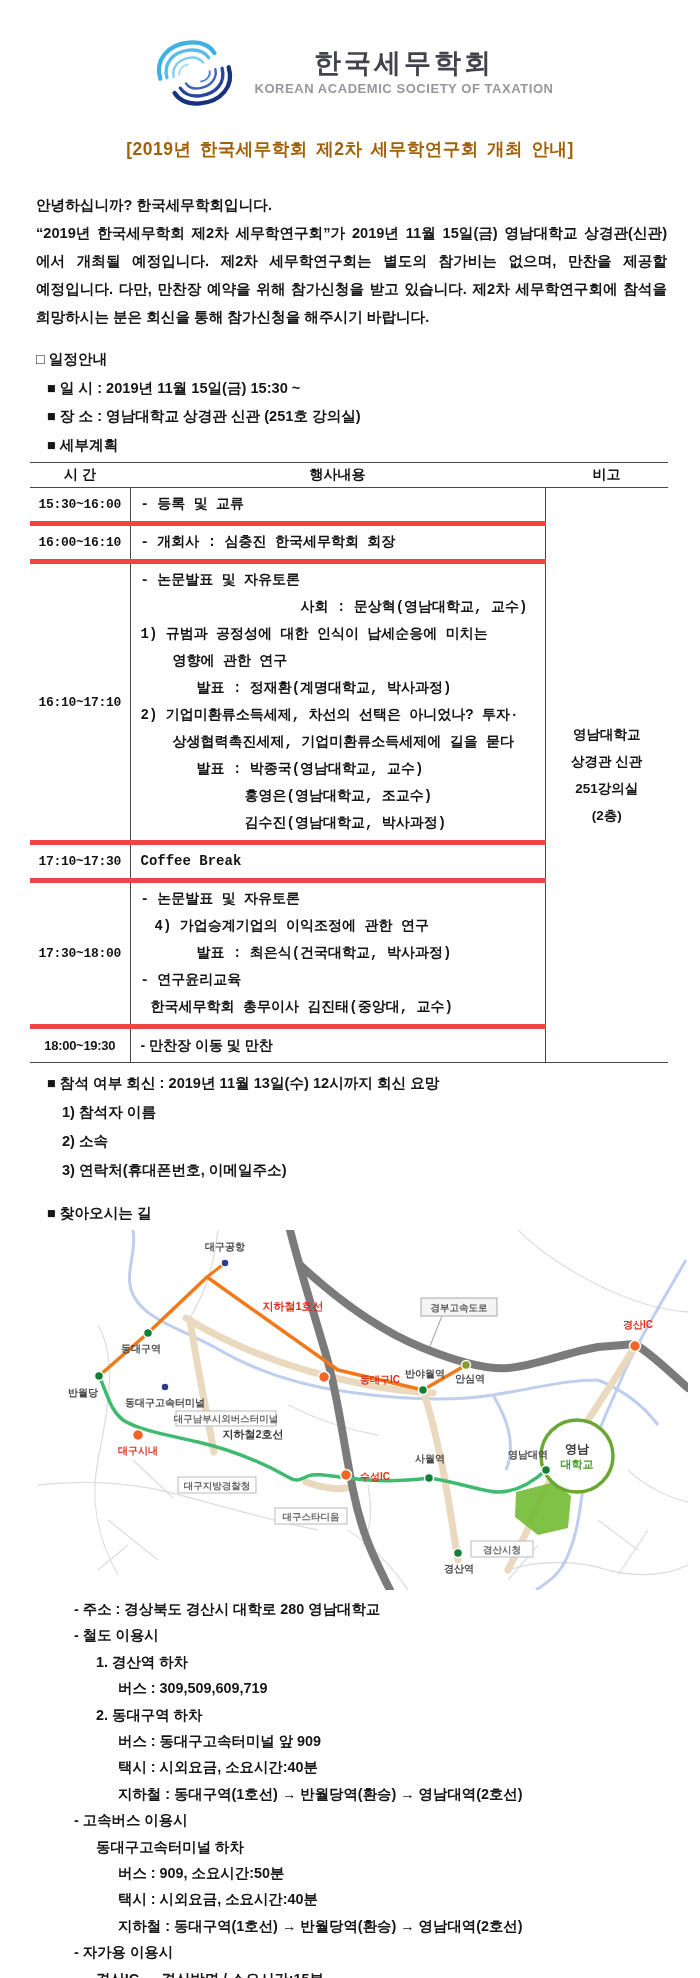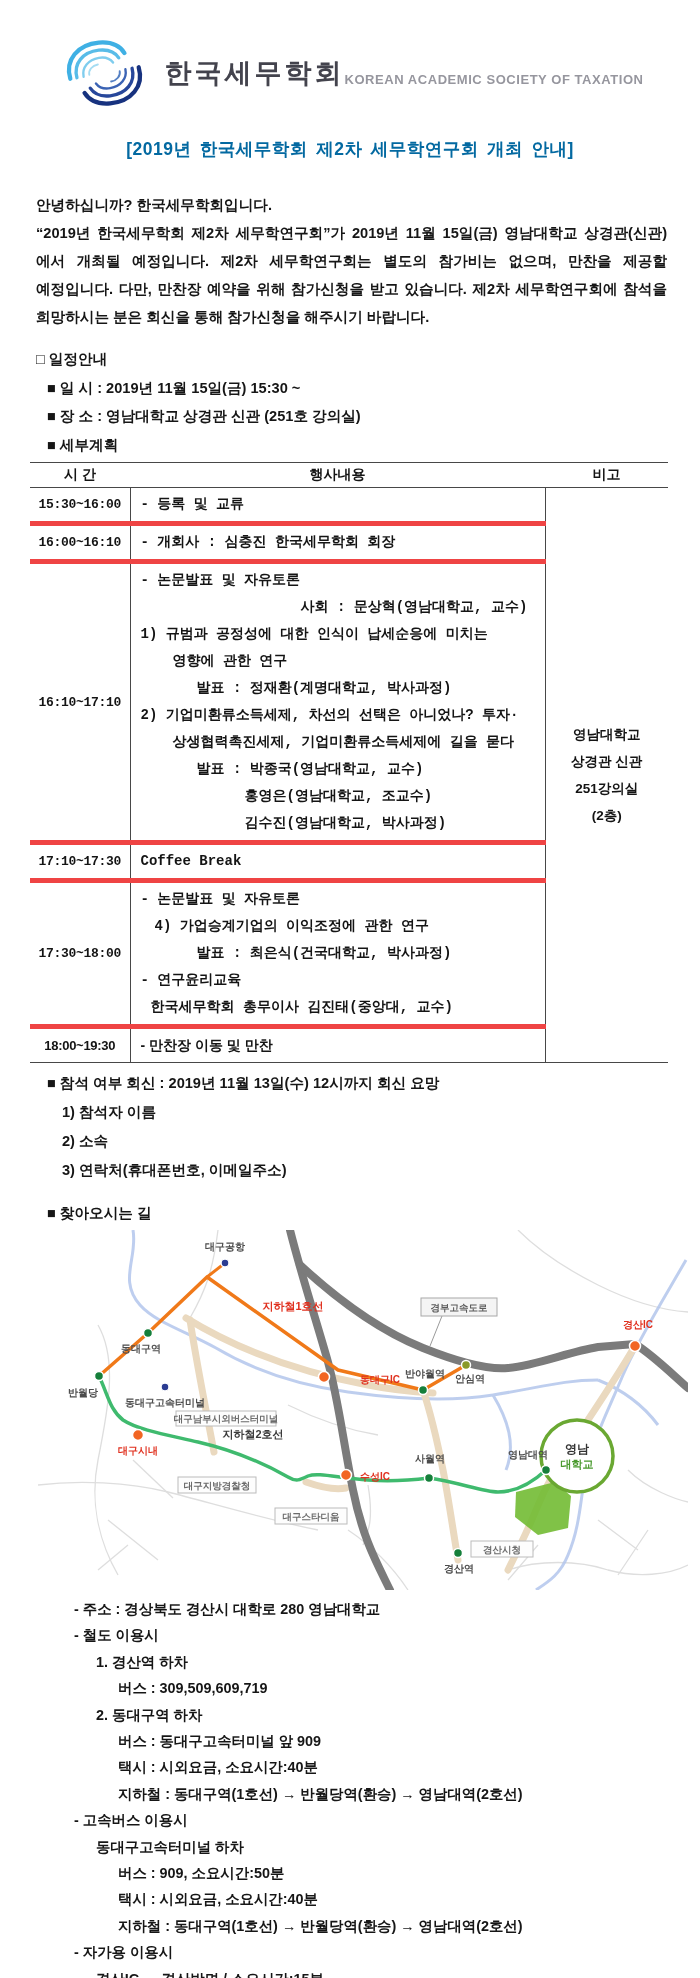--- a/index.html
+++ b/index.html
@@ -3,25 +3,25 @@
 <meta charset="utf-8">
 <style>
   html,body{margin:0;padding:0;}
   body{
     width:700px;height:1978px;overflow:hidden;background:#ffffff;
     font-family:"Liberation Sans","DejaVu Sans",sans-serif;
     color:#1e1e1e;
   }
   
   .logo-wrap{padding-top:33px;display:flex;justify-content:center;align-items:center;gap:13px;height:80px;}
-  .logo-text{display:flex;flex-direction:row;align-items:flex-end;}
+  .logo-text{display:flex;flex-direction:column;align-items:center;}
   .logo-kr{font-size:27px;font-weight:800;color:#43434d;letter-spacing:3px;line-height:1;}
   .logo-en{font-size:13px;font-weight:700;color:#96969e;letter-spacing:.55px;margin-top:4px;}
   
-  .doc-title{margin-top:24px;text-align:center;font-size:17.5px;font-weight:800;color:#0369a1;letter-spacing:.5px;word-spacing:3px;}
+  .doc-title{margin-top:24px;text-align:center;font-size:17.5px;font-weight:800;color:#a16207;letter-spacing:.5px;word-spacing:3px;}
   
   .intro{margin:30px 33px 0 36px;font-size:14.6px;font-weight:600;line-height:28px;text-align:justify;word-break:keep-all;color:#161616;}
   .intro .greet{text-align:left;}
   
   .sched{margin:14px 0 0 36px;font-size:14.6px;font-weight:600;line-height:28.5px;color:#161616;}
   .sched .b-line{margin-left:11px;}
   
   table.sch{margin:3px 0 0 30px;width:638px;border-collapse:collapse;table-layout:fixed;
     border-top:1.5px solid #474747;border-bottom:1.5px solid #474747;font-size:14px;color:#141414;}
   table.sch th{font-weight:700;font-size:14px;padding:3px 0;border-bottom:1px solid #474747;}

